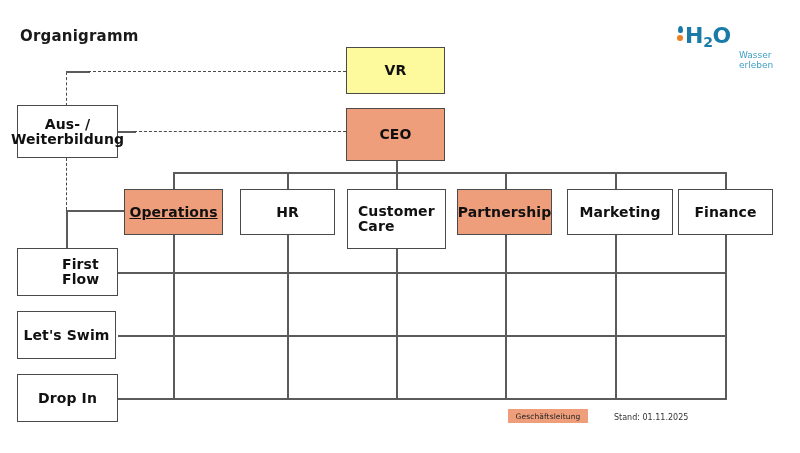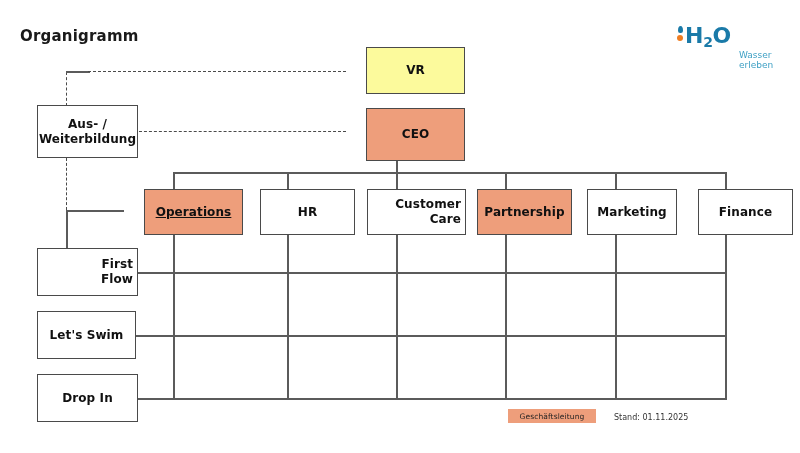--- a/index.html
+++ b/index.html
@@ -113,28 +113,27 @@
 
   
   .node {
     position: absolute;
     box-sizing: border-box;
     border: 1.6px solid #4a4a4a;
     background: #ffffff;
     display: flex;
     align-items: center;
     justify-content: center;
-    text-align: right;
-    font-size: 12px;
+    text-align: left;
+    font-size: 14px;
     font-weight: 700;
     color: #111111;
     line-height: 15px;
     letter-spacing: 0.1px;
     padding: 2px 4px;
-    margin-left: 20px;
   }
   .node.accent-yellow { background: #FCFA9C; }
   .node.accent-orange { background: #EE9E7B; }
 
   
   .legend-chip {
     position: absolute;
     box-sizing: border-box;
     background: #EE9E7B;
     display: flex;
@@ -211,25 +210,25 @@
 
   <div class="node" style="left:17px; top:105px; width:101px; height:53px; flex-direction:column;">
     <span>Aus- /</span>
     <span>Weiterbildung</span>
   </div>
 
   <div class="node accent-orange" style="left:346px; top:108px; width:99px; height:53px;">CEO</div>
 
   <div class="node accent-orange" style="left:124px; top:189px; width:99px; height:46px;text-decoration:underline;">Operations</div>
   <div class="node" style="left:240px; top:189px; width:95px; height:46px;">HR</div>
-  <div class="node" style="left:347px; top:189px; width:99px; height:46px;padding-left:10px;">Customer Care</div>
+  <div class="node" style="left:347px; top:189px; width:99px; height:60px;padding-left:10px;">Customer Care</div>
   <div class="node accent-orange" style="left:457px; top:189px; width:95px; height:46px;">Partnership</div>
-  <div class="node" style="left:567px; top:189px; width:90px; height:46px;">Marketing</div>
+  <div class="node" style="left:567px; top:189px; width:106px; height:46px;">Marketing</div>
   <div class="node" style="left:678px; top:189px; width:95px; height:46px;">Finance</div>
 
   <div class="node" style="left:17px; top:248px; width:101px; height:48px;padding-left:44px;">First Flow</div>
   <div class="node" style="left:17px; top:311px; width:99px; height:48px;">Let's Swim</div>
   <div class="node" style="left:17px; top:374px; width:101px; height:48px;">Drop In</div>
 
-  <div class="legend-chip" style="left:508px; top:409px; width:88px; height:14px;">Geschäftsleitung</div>
+  <div class="legend-chip" style="left:508px; top:409px; width:80px; height:14px;">Geschäftsleitung</div>
   <div class="legend-date" style="left:614px; top:413px;">Stand: 01.11.2025</div>
 
 </div>
 
 </body></html>

